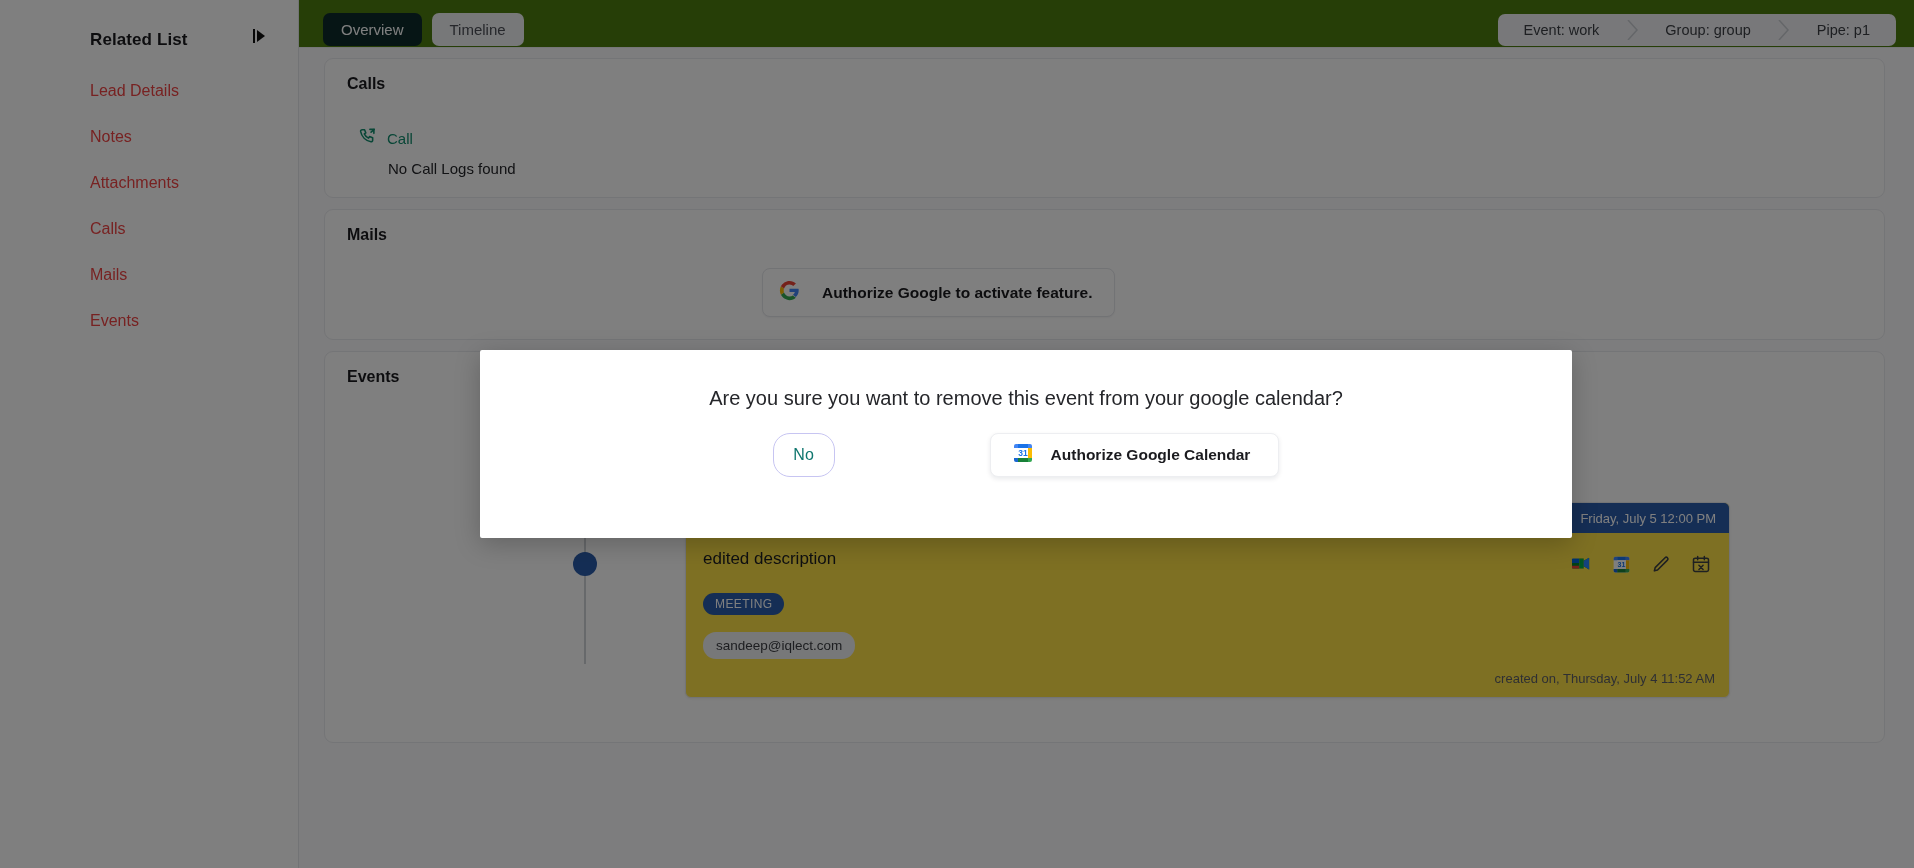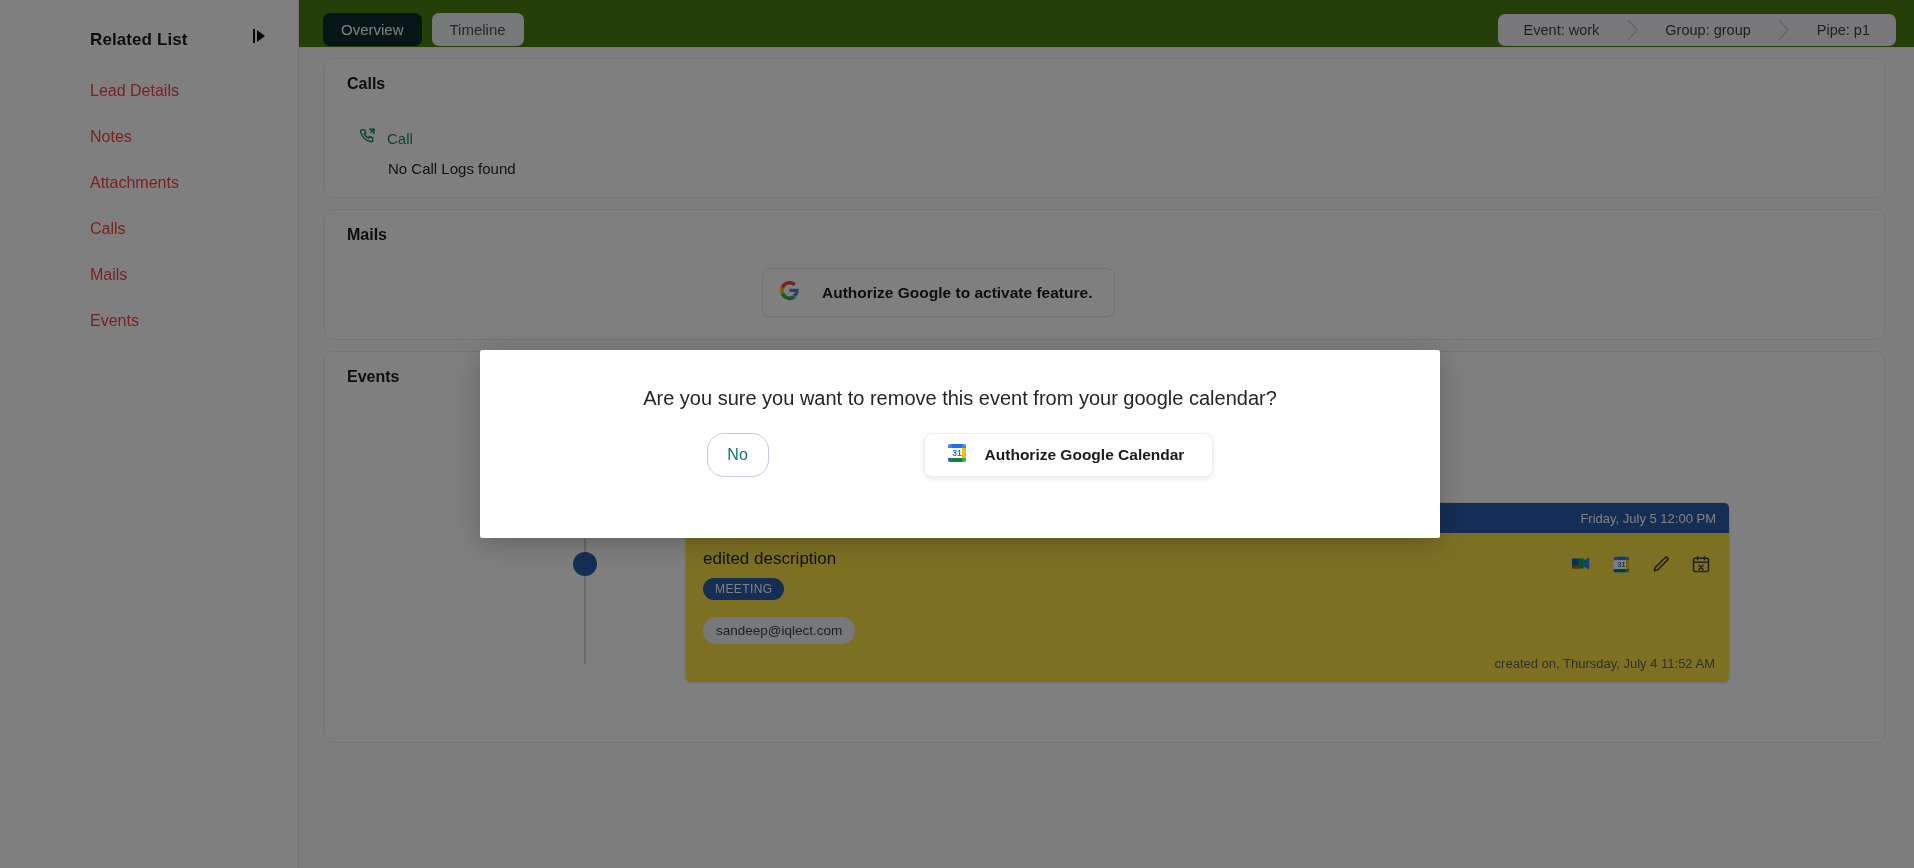--- a/index.html
+++ b/index.html
@@ -106,38 +106,38 @@
   }
   .event-head {
     background: #2a5caa; color: #ffffff; height: 30px;
     display: flex; align-items: center; justify-content: space-between;
     padding: 0 13px; font-size: 14.5px;
   }
   .event-head .when { font-size: 13px; }
   .event-body { padding: 16px 14px 10px 17px; position: relative; }
   .event-desc { font-size: 17px; color: #1d1e22; }
   .badge {
-    display: inline-block; margin-top: 9px; background: #2a5caa; color: #ffffff;
+    display: inline-block; margin-top: 24px; background: #2a5caa; color: #ffffff;
     font-size: 12px; padding: 4px 12px; border-radius: 11px; letter-spacing: .4px;
   }
   .attendee {
     display: inline-block; margin-top: 17px; background: #eef0f3; color: #3b3d42;
     font-size: 13.5px; padding: 6px 13px; border-radius: 13px;
   }
   .event-actions {
     position: absolute; right: 17px; top: 20px; display: flex; align-items: center; gap: 18px;
   }
   .event-actions .act { cursor: pointer; width: 22px; height: 22px; display: flex; align-items: center; justify-content: center; }
   .created-on {
     text-align: right; font-size: 13px; color: #5c5f66; padding: 2px 14px 11px 0;
   }
 
   
   .modal {
-    position: absolute; left: 480px; top: 350px; width: 960px; height: 188px;
+    position: absolute; left: 480px; top: 350px; width: 1092px; height: 188px;
     background: #ffffff; z-index: 100; border-radius: 2px;
     box-shadow: 0 6px 26px rgba(0,0,0,.22);
     display: flex; flex-direction: column; align-items: center;
   }
   .modal-text { margin-top: 37px; font-size: 20px; color: #25262a; }
   .modal-actions { margin-top: 23px; display: flex; align-items: center; gap: 155px; }
   .btn-no {
     width: 62px; height: 44px; border: 1px solid #c7c5f2; border-radius: 17px;
     background: #ffffff; color: #0f766e; font-size: 16px; cursor: pointer;
     font-family: "Liberation Sans", sans-serif;

